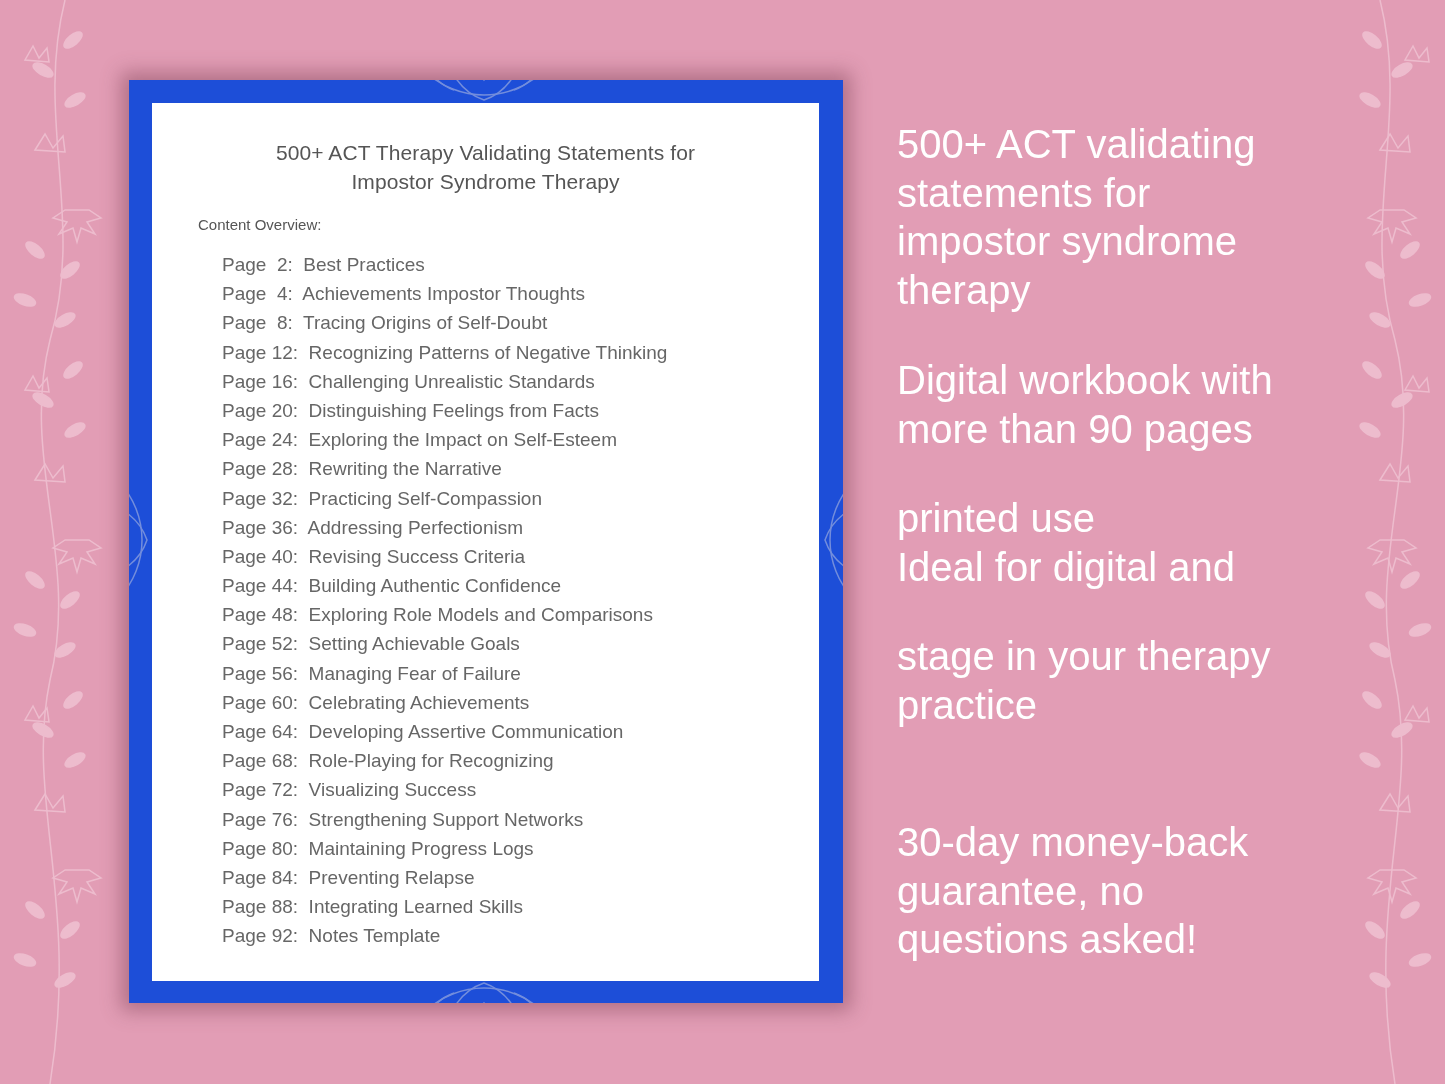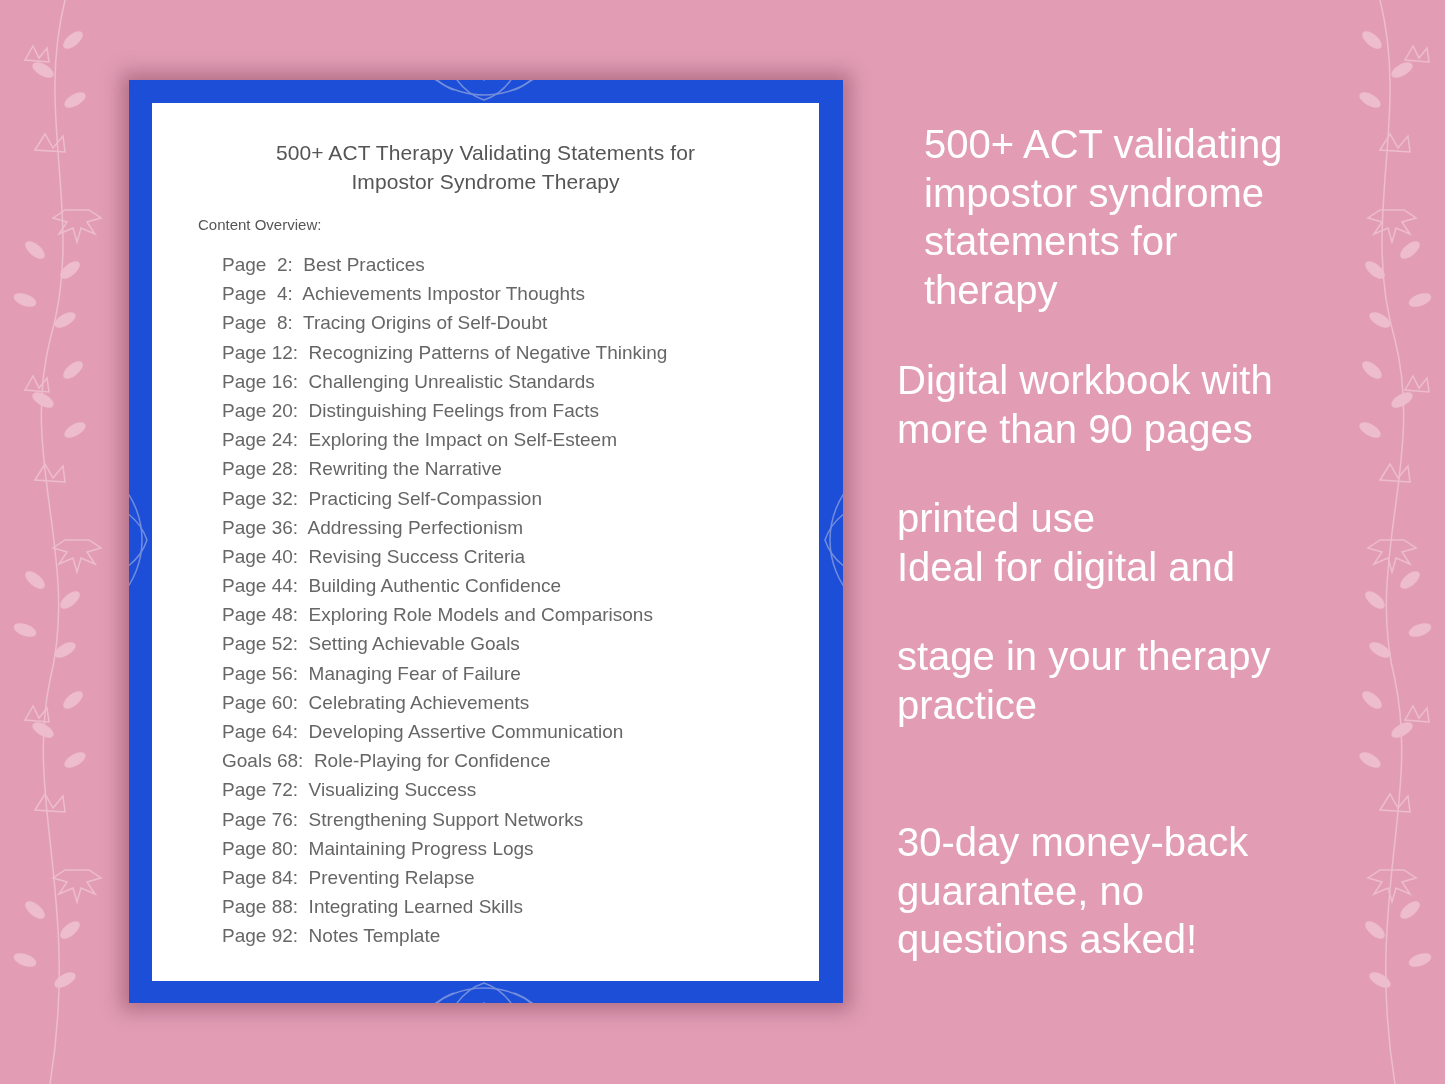--- a/index.html
+++ b/index.html
@@ -42,21 +42,21 @@
     .toc li {
       height: 29.2px; font-size: 19px; color: #666; white-space: pre;
       line-height: 23px;
     }
 
     .features {
       position: absolute; left: 897px; top: 120px; width: 520px;
       color: #FFFFFF; font-size: 40px; line-height: 48.5px; font-weight: 300;
     }
     .feature { margin: 0; }
-    .feature.f1 { position: absolute; top: 0; margin-left: 27px; }
+    .feature.f1 { position: absolute; top: 0; }
     .feature.f2 { position: absolute; top: 236px; }
     .feature.f3 { position: absolute; top: 374px; }
     .feature.f4 { position: absolute; top: 512px; }
     .feature.f5 { position: absolute; top: 698px; }
   </style>
 </head>
 <body>
 
 <svg class="vine left" viewBox="0 0 130 1084">
   <g fill="#F6D6E2" stroke="#F6D6E2" stroke-width="1.5">
@@ -155,36 +155,36 @@
       <li>Page 28:  Rewriting the Narrative</li>
       <li>Page 32:  Practicing Self-Compassion</li>
       <li>Page 36:  Addressing Perfectionism</li>
       <li>Page 40:  Revising Success Criteria</li>
       <li>Page 44:  Building Authentic Confidence</li>
       <li>Page 48:  Exploring Role Models and Comparisons</li>
       <li>Page 52:  Setting Achievable Goals</li>
       <li>Page 56:  Managing Fear of Failure</li>
       <li>Page 60:  Celebrating Achievements</li>
       <li>Page 64:  Developing Assertive Communication</li>
-      <li>Goals 68:  Role-Playing for Confidence</li>
+      <li>Page 68:  Role-Playing for Recognizing</li>
       <li>Page 72:  Visualizing Success</li>
       <li>Page 76:  Strengthening Support Networks</li>
       <li>Page 80:  Maintaining Progress Logs</li>
       <li>Page 84:  Preventing Relapse</li>
       <li>Page 88:  Integrating Learned Skills</li>
       <li>Page 92:  Notes Template</li>
     </ul>
   </div>
 </div>
 
 <div class="features">
   <div class="feature f1">
     <div>500+ ACT validating</div>
+    <div>statements for</div>
     <div>impostor syndrome</div>
-    <div>statements for</div>
     <div>therapy</div>
   </div>
   <div class="feature f2">
     <div>Digital workbook with</div>
     <div>more than 90 pages</div>
   </div>
   <div class="feature f3">
     <div>printed use</div>
     <div>Ideal for digital and</div>
   </div>

